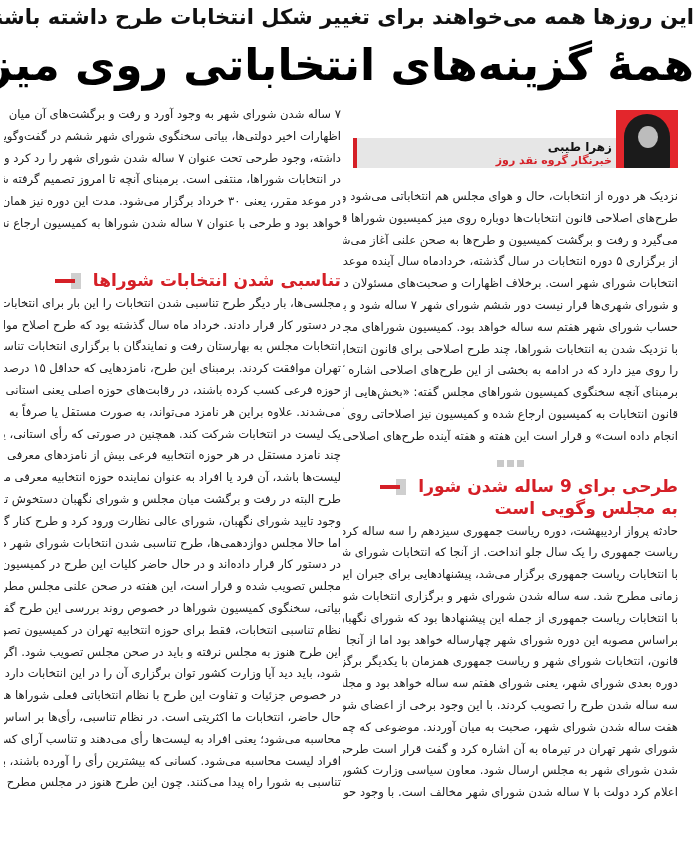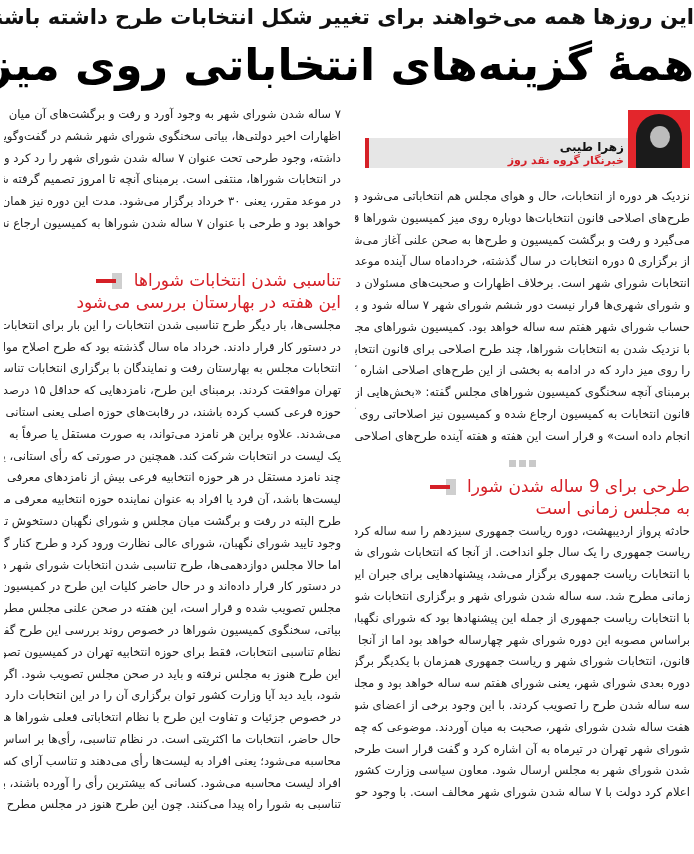--- a/index.html
+++ b/index.html
@@ -15,21 +15,21 @@
     }
     .headline {
       position: absolute; top: 34px; left: 0; right: 0; height: 62px;
       text-align: center; font-weight: 900; font-size: 44px; line-height: 62px;
       color: #000; white-space: nowrap; letter-spacing: -1.5px;
       font-family: "DejaVu Sans", sans-serif;
     }
     .col {
       position: absolute; top: 104px; bottom: 0;
     }
-    .col-right { right: 4px; width: 335px; margin-left: 16px; }
+    .col-right { right: 16px; width: 335px; margin-left: 16px; }
     .col-left { left: 4px; width: 337px; }
     .line {
       font-size: 11.6px; line-height: 21.8px; height: 21.8px; white-space: nowrap;
       text-align: justify; text-align-last: justify; overflow: hidden;
       letter-spacing: -0.35px; color: #222;
     }
     .line.last { text-align-last: right; }
     
     .author-box { position: relative; height: 80px; margin-bottom: 2px; }
     .author-band {
@@ -57,21 +57,21 @@
     }
     .author-role {
       position: absolute; right: 66px; top: 50px; font-weight: bold; font-size: 11px;
       color: #d52027;
     }
     .sep {
       display: flex; justify-content: center; gap: 3px; margin: 12px 0 8px 0;
     }
     .sep span { width: 7px; height: 7px; background: #c9c9c9; display: block; }
     .subhead {
-      position: relative; color: #d52027; font-weight: normal; font-size: 17px;
+      position: relative; color: #d52027; font-weight: bold; font-size: 17px;
       line-height: 22px; margin: 4px 0 2px 0; letter-spacing: -0.6px;
     }
     .subhead .sh-line { white-space: nowrap; }
     .subhead .marker {
       display: inline-block; vertical-align: middle; position: relative;
       width: 26px; height: 16px; margin-right: 6px;
     }
     .subhead .marker .sq {
       position: absolute; right: 0; top: 0; width: 10px; height: 16px; background: #cfcfcf;
     }
@@ -118,21 +118,21 @@
     <span></span>
     <span></span>
     <span></span>
   </div>
 
   <div class="subhead">
     <div class="sh-line">
       <span>طرحی برای 9 ساله شدن شورا</span>
       <span class="marker"><span class="sq"></span><span class="dash"></span></span>
     </div>
-    <div class="sh-line">به مجلس زمانی است</div>
+    <div class="sh-line">به مجلس وگویی است</div>
   </div>
 
   <div id="right-section">
       <div class="line">حادثه پرواز اردیبهشت، دوره ریاست جمهوری سیزدهم را سه ساله کرد و انتخابات</div>
       <div class="line">ریاست جمهوری را یک سال جلو انداخت. از آنجا که انتخابات شورای شهر همزمان</div>
       <div class="line">با انتخابات ریاست جمهوری برگزار می‌شد، پیشنهادهایی برای جبران این جابه‌جایی</div>
       <div class="line">زمانی مطرح شد. سه ساله شدن شورای شهر و برگزاری انتخابات شورای شهر همزمان</div>
       <div class="line">با انتخابات ریاست جمهوری از جمله این پیشنهادها بود که شورای نگهبان اعلام کرد</div>
       <div class="line">براساس مصوبه این دوره شورای شهر چهارساله خواهد بود اما از آنجا که برمبنای</div>
       <div class="line">قانون، انتخابات شورای شهر و ریاست جمهوری همزمان با یکدیگر برگزار می‌شود،</div>
@@ -154,21 +154,20 @@
       <div class="line">در موعد مقرر، یعنی ۳۰ خرداد برگزار می‌شود. مدت این دوره نیز همان چهار سال</div>
       <div class="line last">خواهد بود و طرحی با عنوان ۷ ساله شدن شوراها به کمیسیون ارجاع نشده است.»</div>
     </div>
   <div class="spacer-left"></div>
 
   <div class="subhead">
     <div class="sh-line">
       <span>تناسبی شدن انتخابات شوراها</span>
       <span class="marker"><span class="sq"></span><span class="dash"></span></span>
     </div>
-    <div class="sh-line">این هفته در بهارستان بررسی می‌شود</div>
   </div>
 
   <div id="left-section">
       <div class="line">مجلسی‌ها، بار دیگر طرح تناسبی شدن انتخابات را این بار برای انتخابات شوراها</div>
       <div class="line">در دستور کار قرار دادند. خرداد ماه سال گذشته بود که طرح اصلاح موادی از قانون</div>
       <div class="line">انتخابات مجلس به بهارستان رفت و نمایندگان با برگزاری انتخابات تناسبی در</div>
       <div class="line">تهران موافقت کردند. برمبنای این طرح، نامزدهایی که حداقل ۱۵ درصد آرا را در</div>
       <div class="line">حوزه فرعی کسب کرده باشند، در رقابت‌های حوزه اصلی یعنی استانی شرکت داده</div>
       <div class="line">می‌شدند. علاوه براین هر نامزد می‌تواند، به صورت مستقل یا صرفاً به عنوان عضو</div>
       <div class="line">یک لیست در انتخابات شرکت کند. همچنین در صورتی که رأی استانی، یک یا</div>

